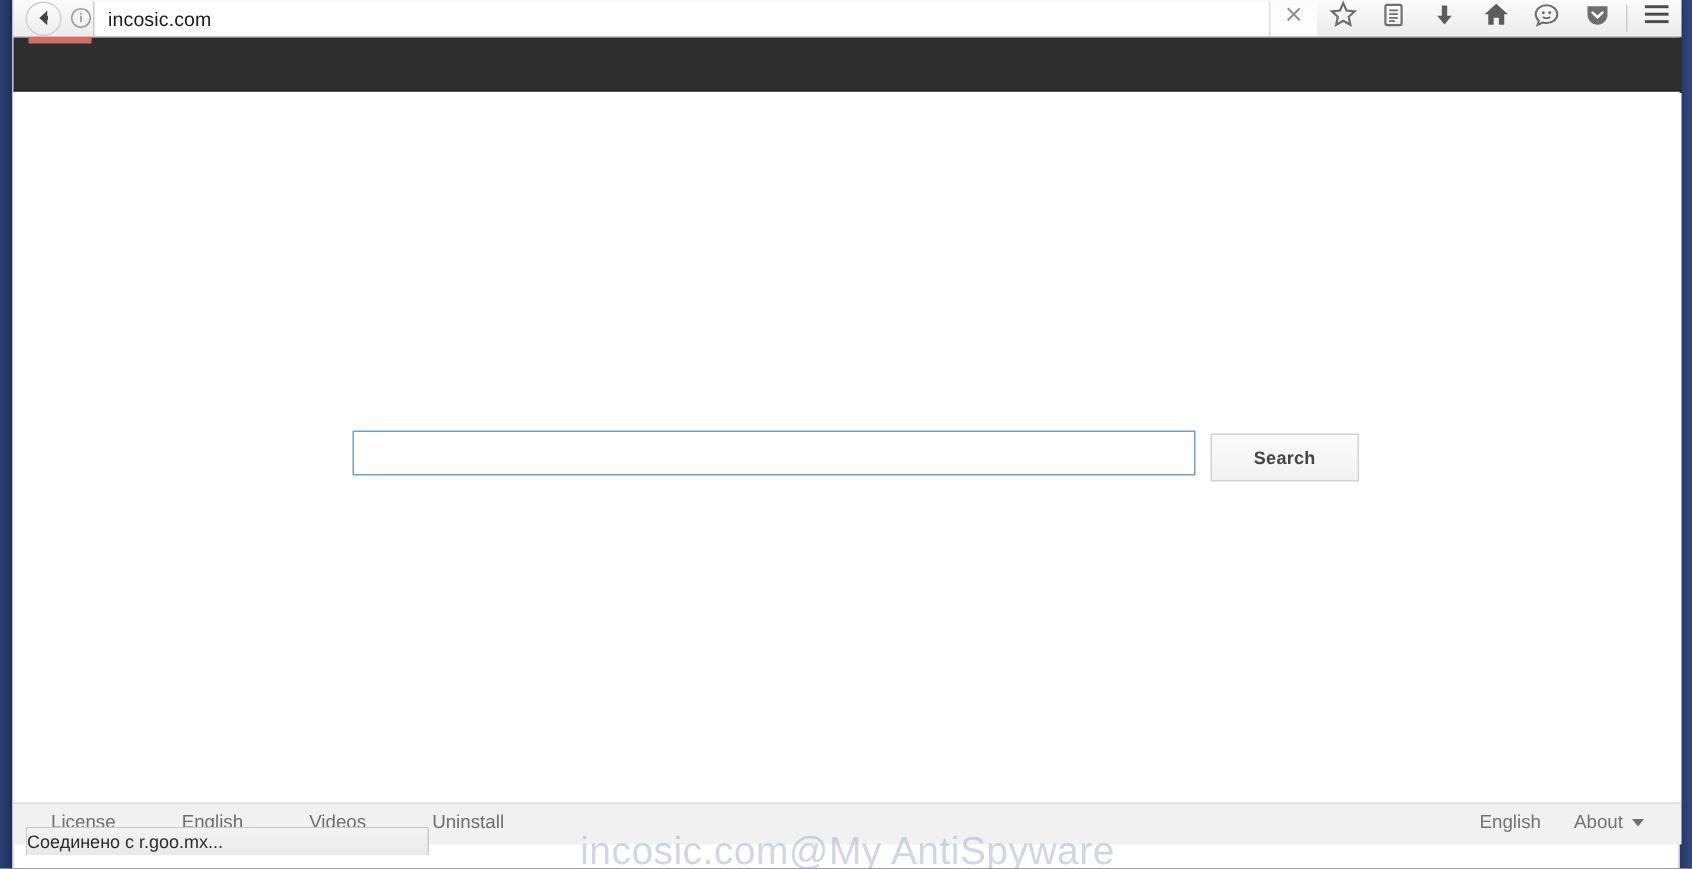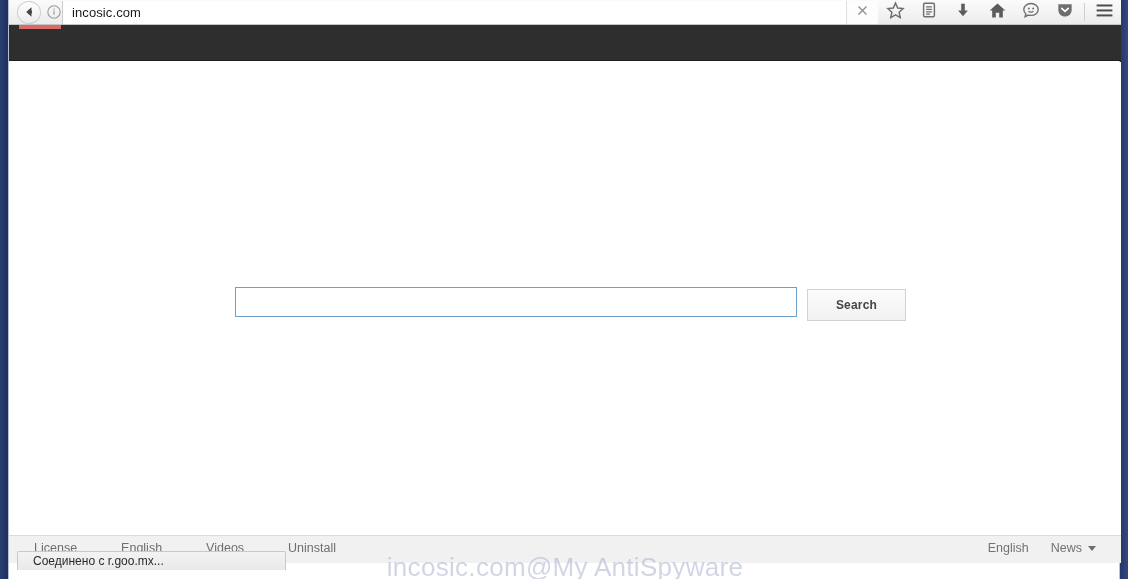--- a/index.html
+++ b/index.html
@@ -254,21 +254,21 @@
     left: 8px;
     top: 551px;
     width: 269px;
     height: 19px;
     background: linear-gradient(#f3f3f3, #e9e9e9);
     border: 1px solid #c9c9c9;
     border-bottom: none;
     border-radius: 2px 2px 0 0;
     display: flex;
     align-items: center;
-    padding-left: 15px;
+    padding-left: 0;
     z-index: 40;
   }
   #status-text {
     font-size: 12px;
     color: #2b2b2b;
     white-space: nowrap;
   }
 </style>
 </head>
 <body>
@@ -395,21 +395,21 @@
   <div id="page-footer">
     <div id="footer-links">
       <span class="f-link">License</span>
       <span class="f-link">English</span>
       <span class="f-link">Videos</span>
       <span class="f-link">Uninstall</span>
     </div>
     <div id="footer-right">
       <span class="f-link">English</span>
       <span class="f-link">
-        <span>News</span>
+        <span>About</span>
         <span class="caret"></span>
       </span>
     </div>
   </div>
 
   <div id="watermark">incosic.com@My AntiSpyware</div>
 
   <div id="status-tooltip">
     <span id="status-text">Соединено с r.goo.mx...</span>
   </div>

